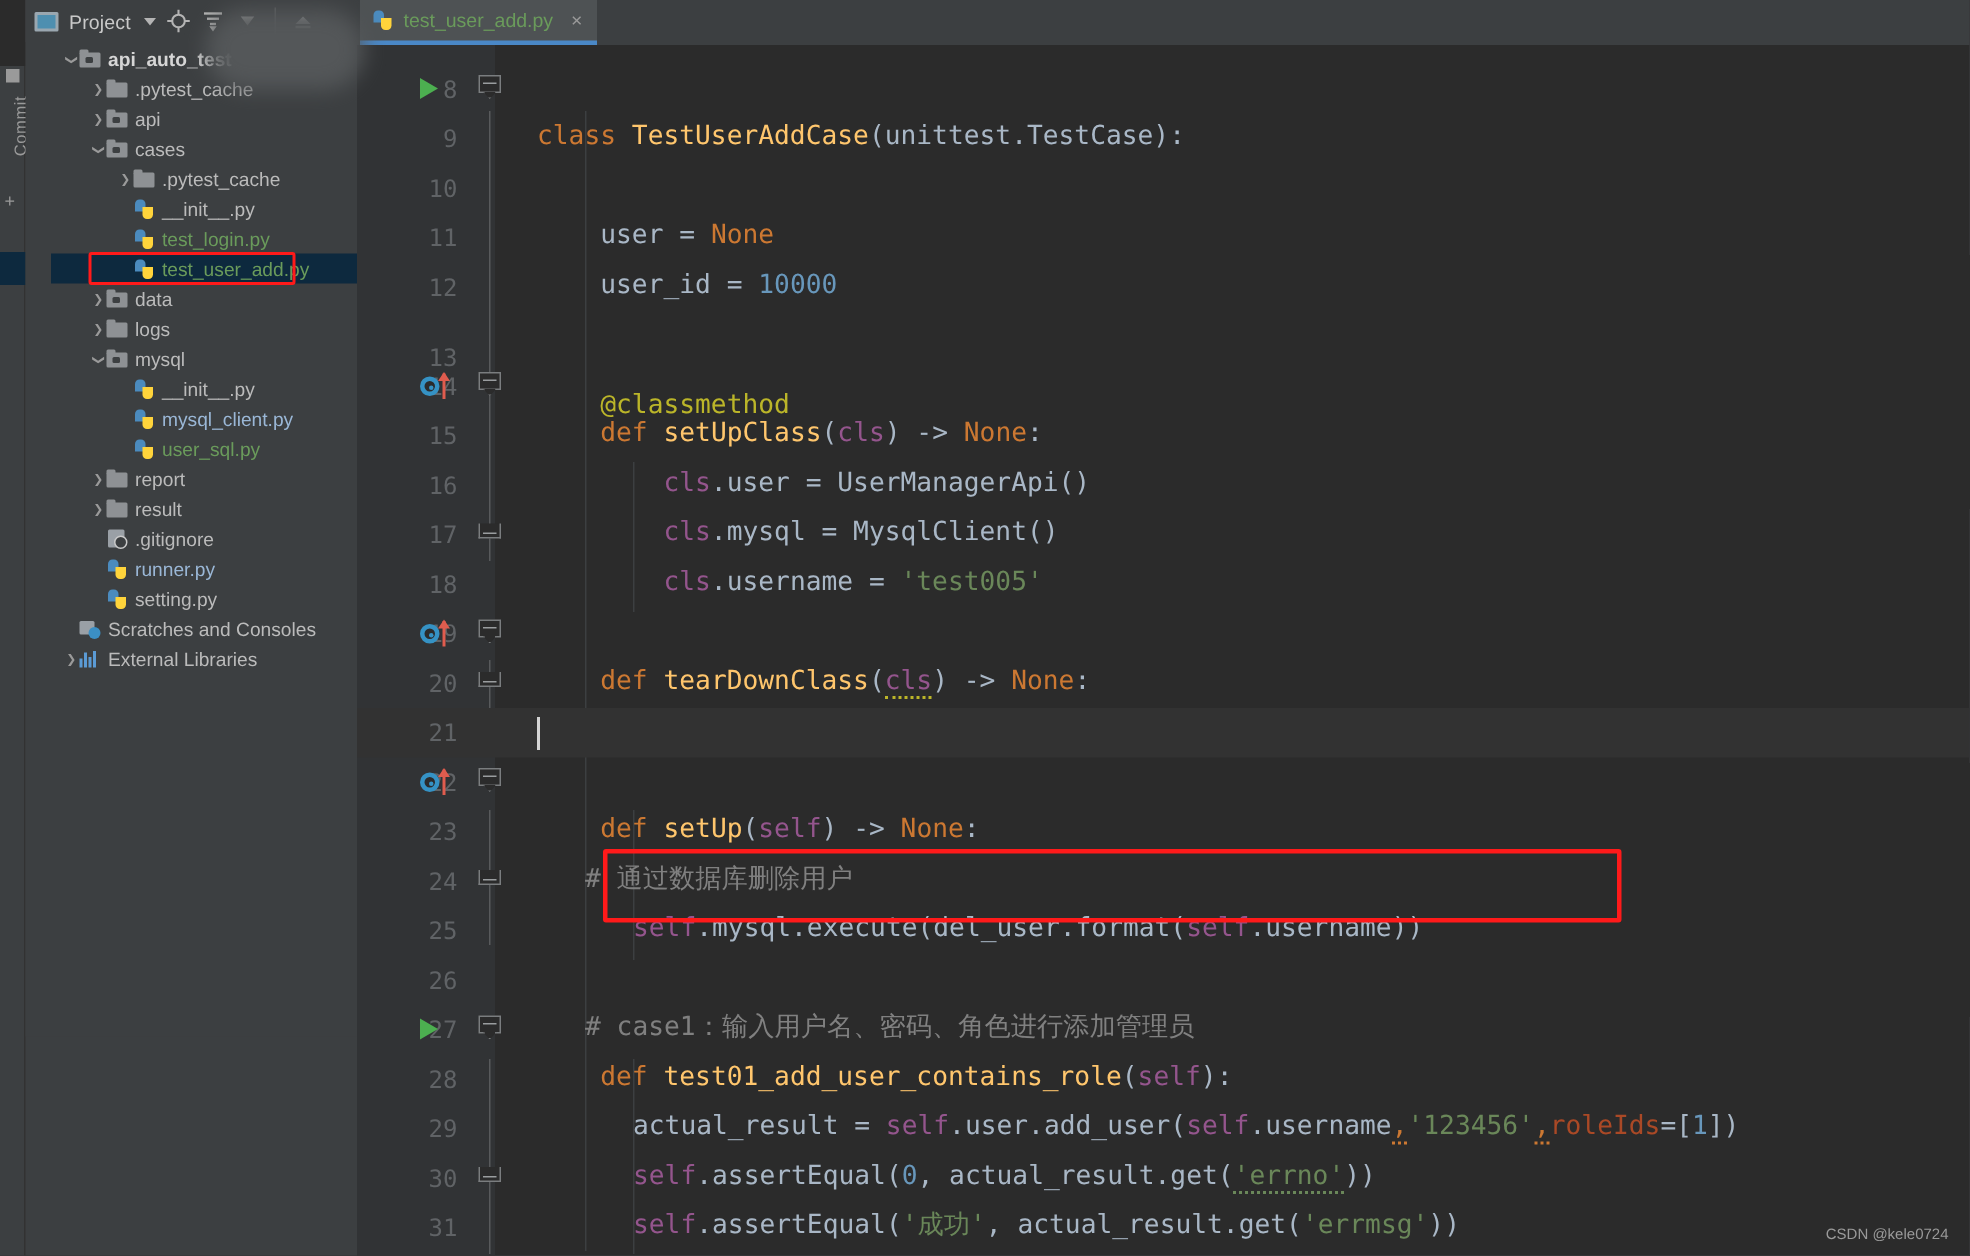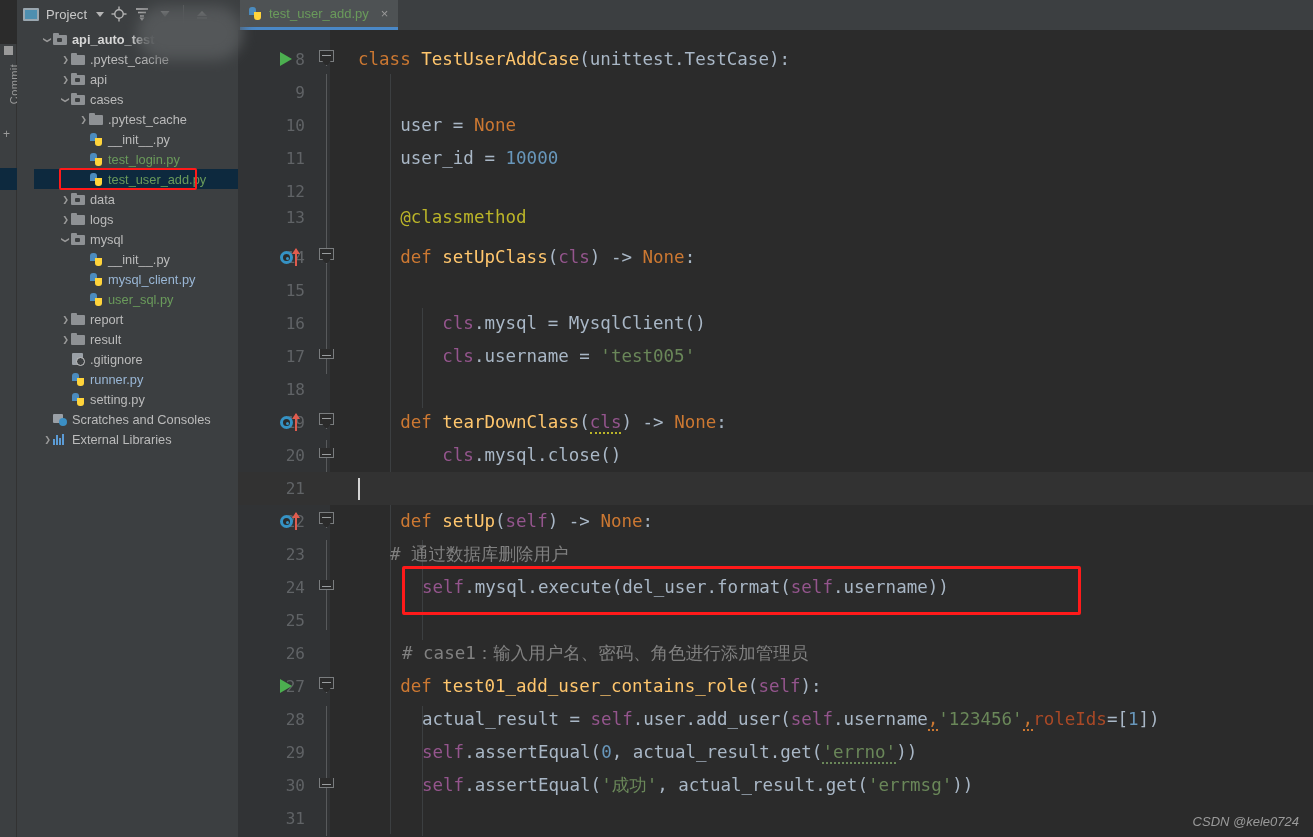--- a/index.html
+++ b/index.html
@@ -167,20 +167,21 @@
   }
   .line.caret-line { background: #323232; }
   .lnum {
     position: absolute; right: 1008px; width: 40px; text-align: right;
     color: #606366; font-size: 16px; line-height: 33.3px;
     font-family: "DejaVu Sans Mono", monospace;
   }
   .code {
     position: absolute; left: 120px; line-height: 33.3px; white-space: pre;
     color: #a9b7c6;
+    margin-top: 32px;
   }
 
   
   .g-run {
     position:absolute; left:42px; top:9px; width:0; height:0;
     border-top:7px solid transparent; border-bottom:7px solid transparent;
     border-left:12px solid #4caf50;
   }
   .g-ovr { position:absolute; left:42px; top:8px; width:30px; height:18px; }
   .g-ovr .circ {
@@ -245,23 +246,22 @@
   .typo-u { border-bottom: 2px dotted #6a8759; }
   .err-comma { color:#cc7832; border-bottom: 2px dotted #cc7832; }
 
   
   .code-redbox {
     position:absolute; left:402px; top:566px; width:679px; height:49px;
     border:3px solid #ff1a1a; border-radius:2px; z-index:8; pointer-events:none;
   }
 
   .watermark {
-    position:absolute; right:14px; bottom:8px; font-size:13px; color:#9a9a9a;
+    position:absolute; right:14px; bottom:8px; font-size:10px; color:#9a9a9a;
     font-family:"Liberation Sans", sans-serif;
-    font-style:italic;
   }
 </style>
 </head>
 <body>
 
 <div class="app">
 
   <div class="vstrip">
     <div class="vstrip-top"></div>
     <div class="vstrip-sq"></div>
@@ -568,41 +568,42 @@
 
       <div class="line" style="top:112px;">
         <span class="lnum">11</span>
         <span class="code">    <span class="cls">user_id</span> = <span class="num">10000</span></span>
       </div>
 
       <div class="line" style="top:145px;">
         <span class="lnum">12</span>
       </div>
 
-      <div class="line" style="top:171px;">
+      <div class="line" style="top:192px;">
         <span class="lnum">13</span>
         <span class="code">    <span class="dec">@classmethod</span></span>
       </div>
 
       <div class="line" style="top:211px;">
         <span class="lnum">14</span>
         <span class="g-ovr">
             <span class="circ"></span>
             <span class="arrw"></span>
           </span>
         <span class="fold">
             <span class="hex"></span>
             <span class="minus"></span>
             <span class="tip"></span>
           </span>
         <span class="code">    <span class="kw">def </span><span class="fn">setUpClass</span>(<span class="self">cls</span>) -&gt; <span class="kw">None</span>:</span>
       </div>
 
       <div class="line" style="top:244px;">
         <span class="lnum">15</span>
+        <span class="code">        <span class="self">cls</span>.user = UserManagerApi()</span>
       </div>
 
       <div class="line" style="top:277px;">
         <span class="lnum">16</span>
         <span class="code">        <span class="self">cls</span>.mysql = MysqlClient()</span>
       </div>
 
       <div class="line" style="top:310px;">
         <span class="lnum">17</span>
         <span class="fold end end2">
@@ -671,21 +672,21 @@
           </span>
         <span class="code" style="left:184px;"><span class="self">self</span>.mysql.execute(del_user.format(<span class="self">self</span>.username))</span>
       </div>
 
       <div class="line" style="top:574px;">
         <span class="lnum">25</span>
       </div>
 
       <div class="line" style="top:607px;">
         <span class="lnum">26</span>
-        <span class="code cmt" style="left:152px;padding-left:12px;"># case1：输入用户名、密码、角色进行添加管理员</span>
+        <span class="code cmt" style="left:152px;"># case1：输入用户名、密码、角色进行添加管理员</span>
       </div>
 
       <div class="line" style="top:640px;">
         <span class="lnum">27</span>
         <span class="g-run"></span>
         <span class="fold">
             <span class="hex"></span>
             <span class="minus"></span>
             <span class="tip"></span>
           </span>

